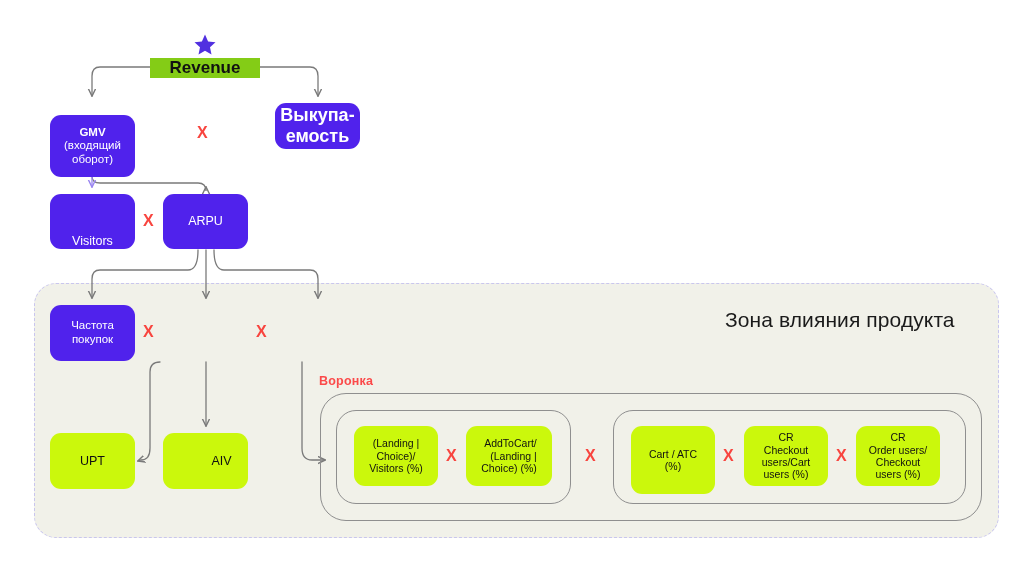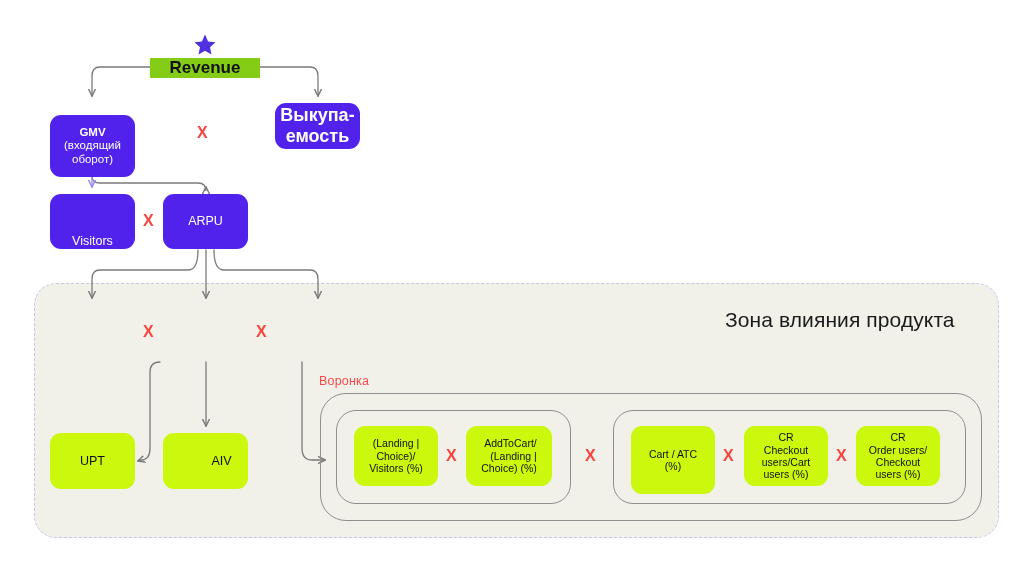--- a/index.html
+++ b/index.html
@@ -55,21 +55,21 @@
     white-space: nowrap;
     z-index: 3;
   }
 
   
   .funnel-label {
     position: absolute;
     left: 319px;
     top: 374px;
     font-size: 12.5px;
-    font-weight: normal;
+    font-weight: bold;
     color: #FB4A4A;
     letter-spacing: 0.2px;
     z-index: 4;
   }
   .funnel-outer {
     position: absolute;
     left: 320px;
     top: 393px;
     width: 660px;
     height: 126px;
@@ -229,20 +229,23 @@
   </div>
 
   <div class="node purple" id="node-visitors">
     <span class="txt">Visitors</span>
   </div>
 
   <div class="node purple" id="node-arpu">
     <span class="txt">ARPU</span>
   </div>
 
+  <div class="node purple" id="node-freq">
+    <span class="txt">Частота<br>покупок</span>
+  </div>
 
 
 
   <div class="node green" id="node-upt">
     <span class="txt">UPT</span>
   </div>
 
   <div class="node green" id="node-aiv">
     <span class="txt">AIV</span>
   </div>

